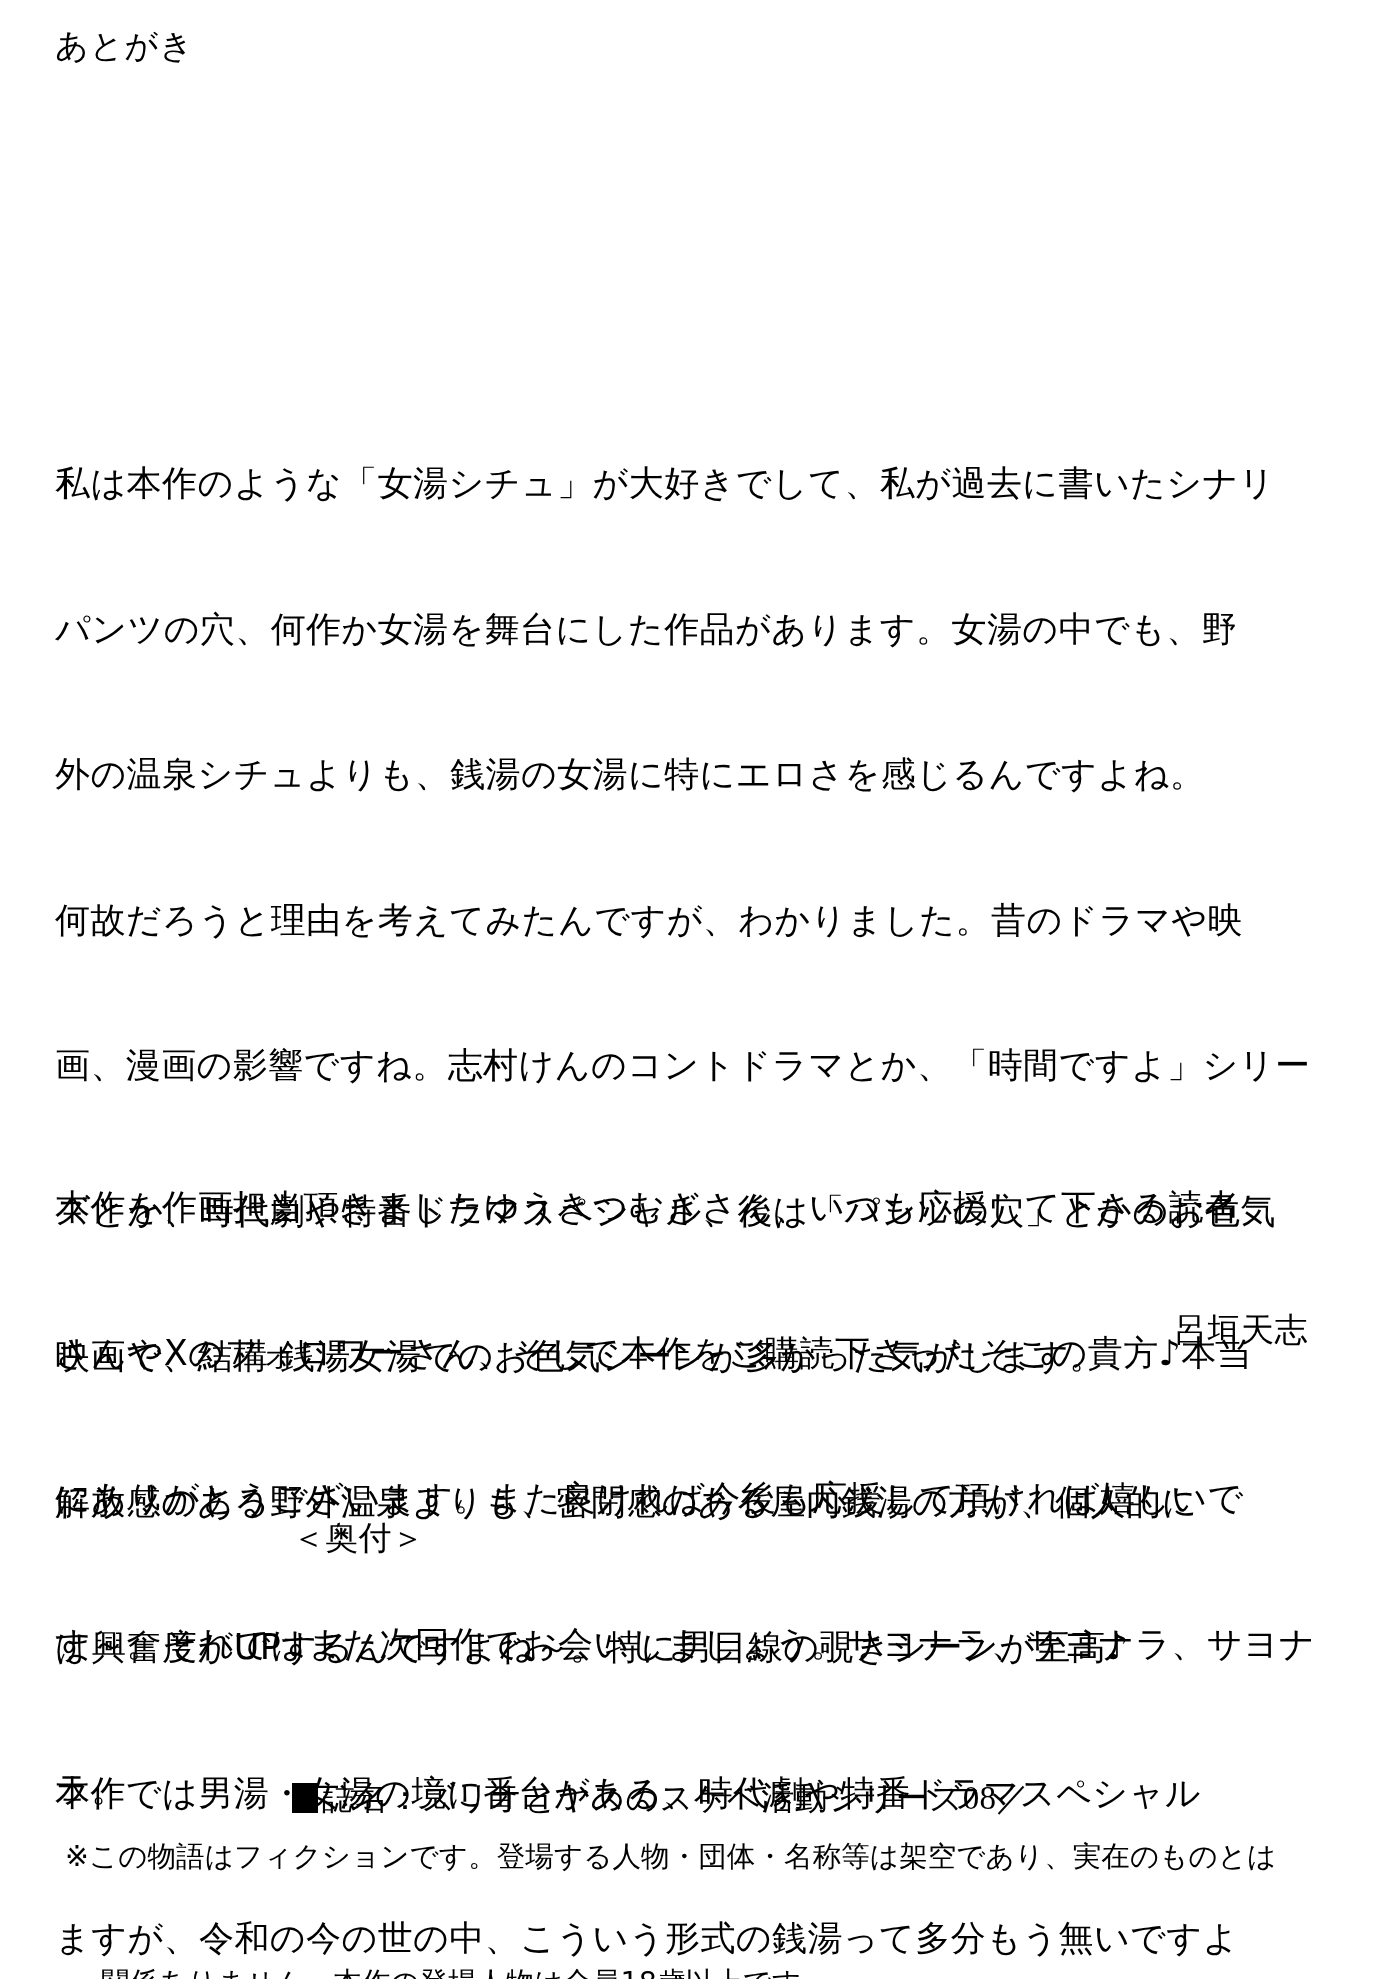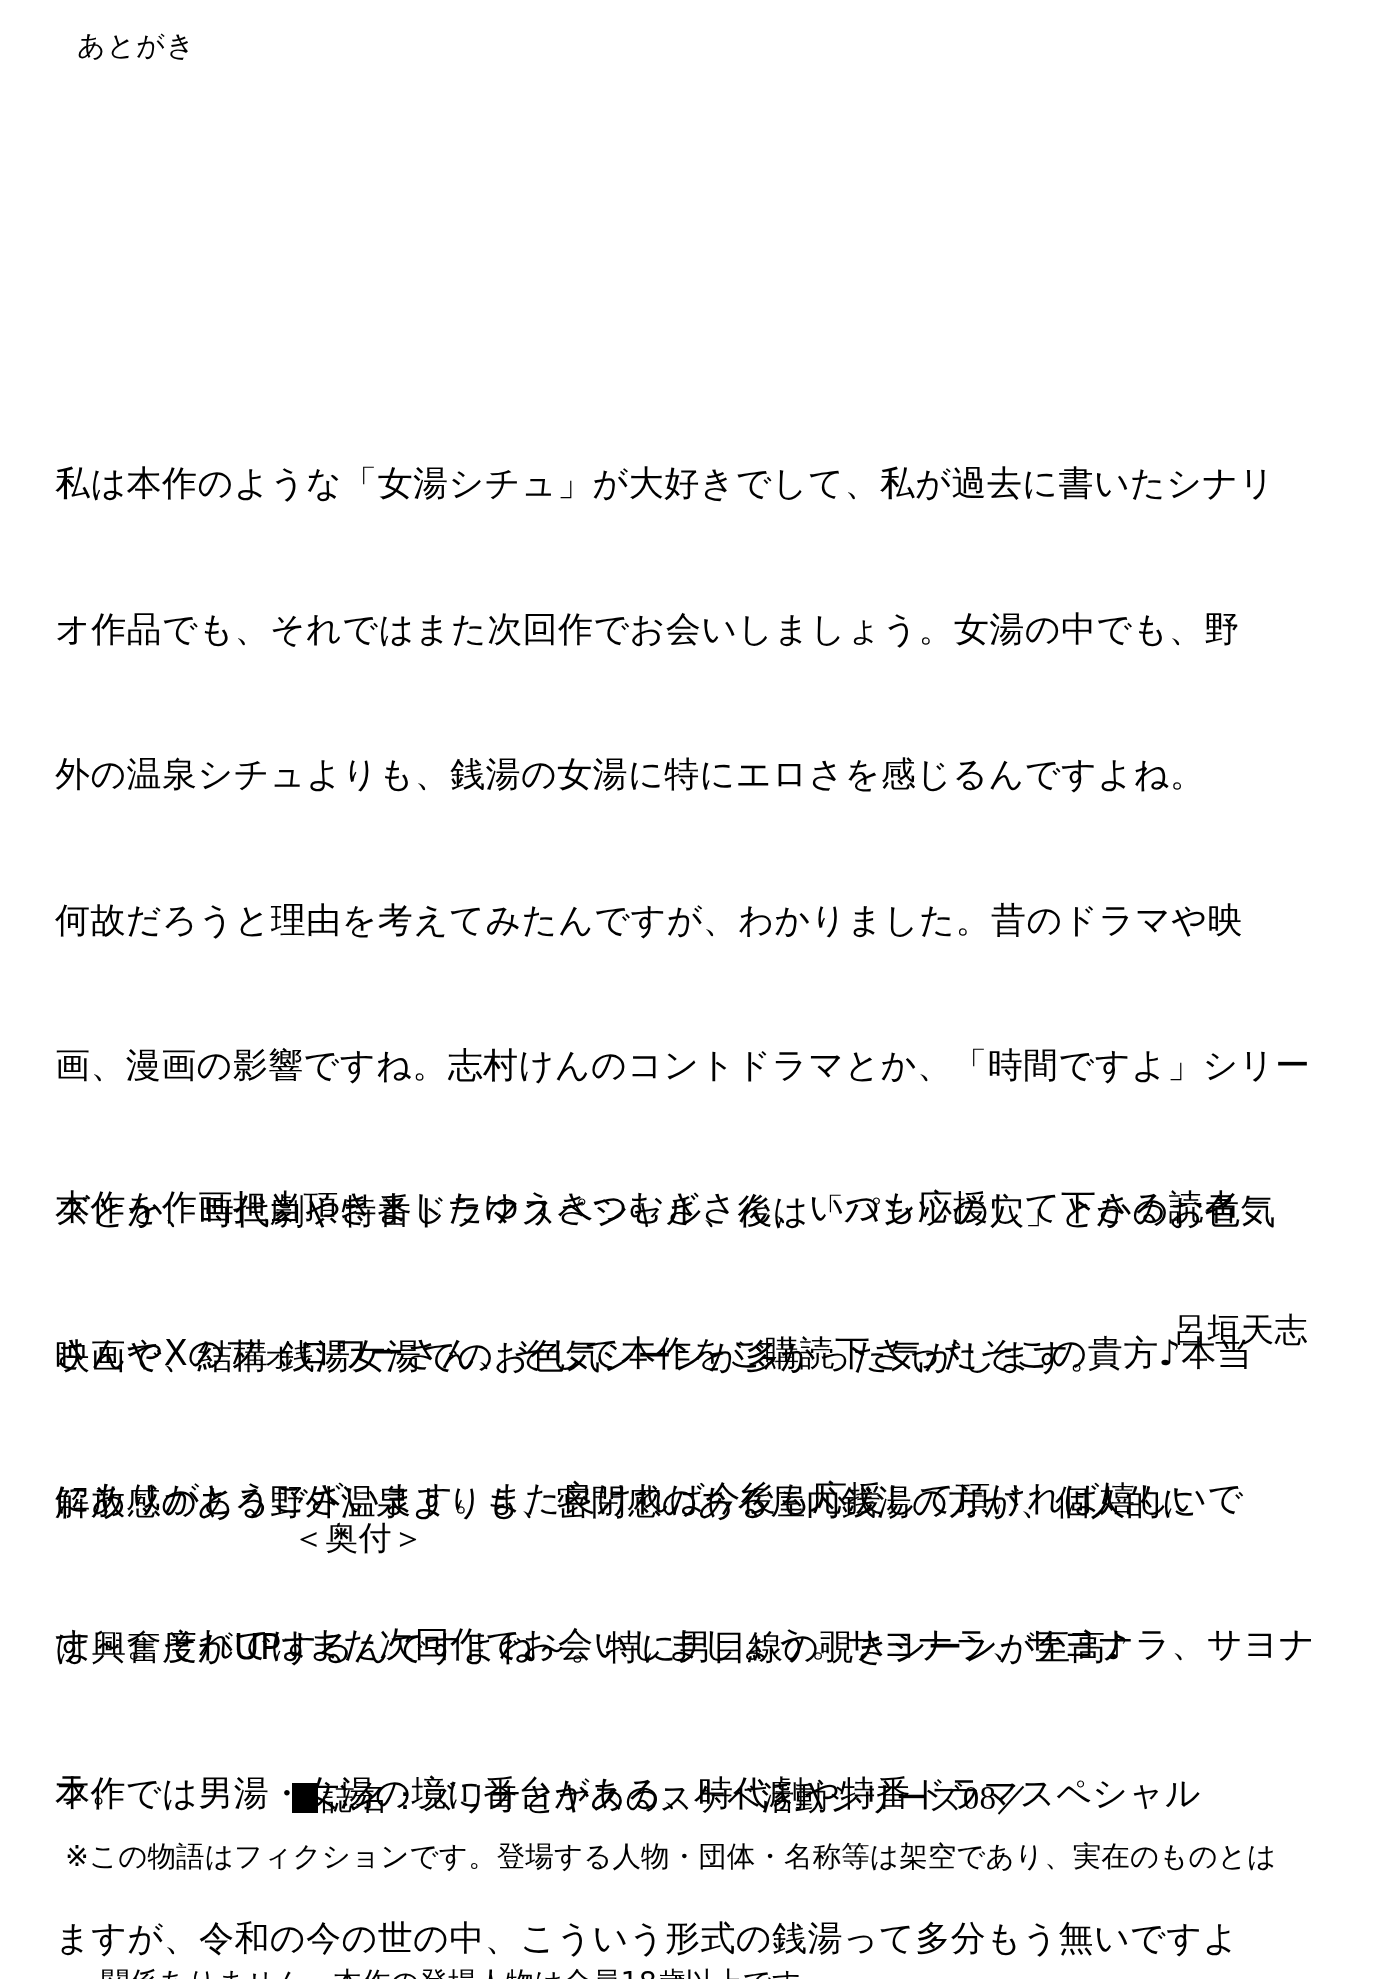--- a/index.html
+++ b/index.html
@@ -4,21 +4,21 @@
 <style>
   html, body { margin: 0; padding: 0; background: #ffffff; }
   body {
     width: 1400px; height: 1979px; position: relative; overflow: hidden;
     font-family: "DejaVu Sans", "Liberation Sans", sans-serif;
     color: #000000;
   }
   .page { position: absolute; left: 0; top: 0; width: 1400px; height: 1979px; }
   .title {
     position: absolute; left: 55px; top: 22px;
-    font-size: 28px; line-height: 48px; letter-spacing: 1px; margin-left: 22px;
+    font-size: 33px; line-height: 48px; letter-spacing: 1px;
   }
   .para {
     position: absolute; left: 55px; width: 1300px;
     font-size: 35px; line-height: 48.5px; letter-spacing: 0.4px;
     white-space: pre;
   }
   .para .line { display: block; height: 48.5px; }
   #p1 { top: 116px; }
   #p2 { top: 362px; }
   #p3 { top: 1086px; }
@@ -47,21 +47,21 @@
 </head>
 <body>
 
 <div class="page">
 
   <div class="title">あとがき</div>
 
 
   <div class="para" id="p2">
     <span class="line">私は本作のような「女湯シチュ」が大好きでして、私が過去に書いたシナリ</span>
-    <span class="line">オ作品でも、それではまた次回作でお会いしましょう。女湯の中でも、野</span>
+    <span class="line">パンツの穴、何作か女湯を舞台にした作品があります。女湯の中でも、野</span>
     <span class="line">外の温泉シチュよりも、銭湯の女湯に特にエロさを感じるんですよね。</span>
     <span class="line">何故だろうと理由を考えてみたんですが、わかりました。昔のドラマや映</span>
     <span class="line">画、漫画の影響ですね。志村けんのコントドラマとか、「時間ですよ」シリー</span>
     <span class="line">ズとか、時代劇や特番ドラマスペシャル、後は「パンツの穴」とかのお色気</span>
     <span class="line">映画で、結構 銭湯女湯でのお色気シーンが多かった気がします。</span>
     <span class="line">解放感のある野外温泉よりも、密閉感のある屋内銭湯の方が、個人的に</span>
     <span class="line">は興奮度がUPするんですよね～。特に男目線の覗きシーンが至高♪</span>
     <span class="line">本作では男湯・女湯の境に番台がある、時代劇や特番ドラマスペシャル</span>
     <span class="line">ますが、令和の今の世の中、こういう形式の銭湯って多分もう無いですよ</span>
     

